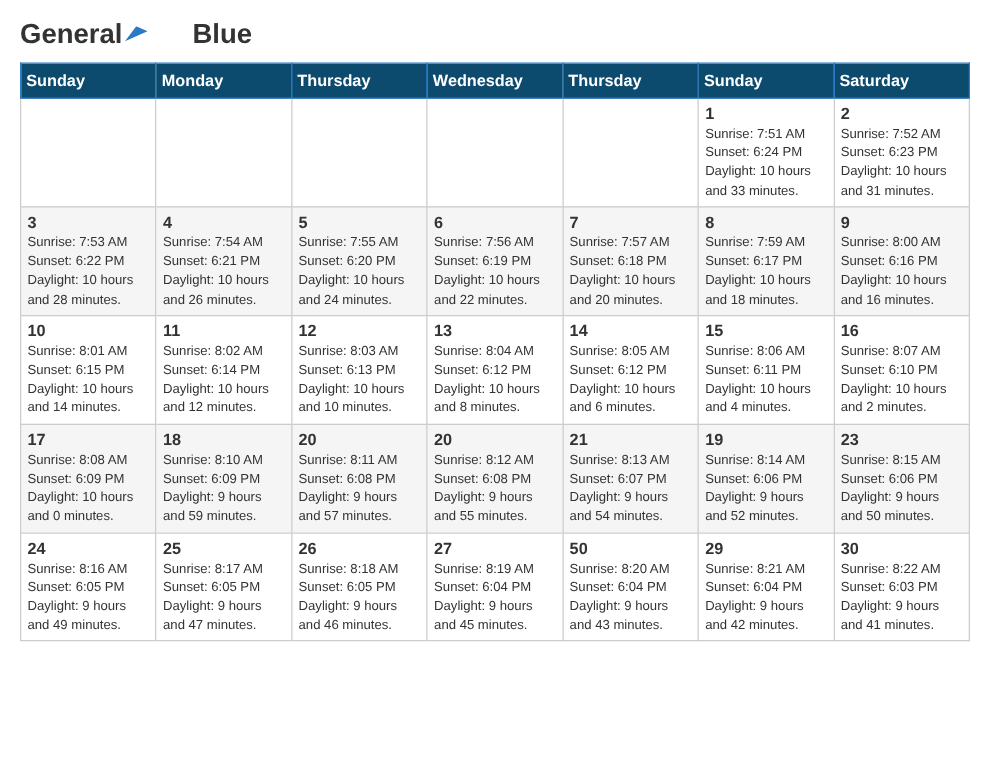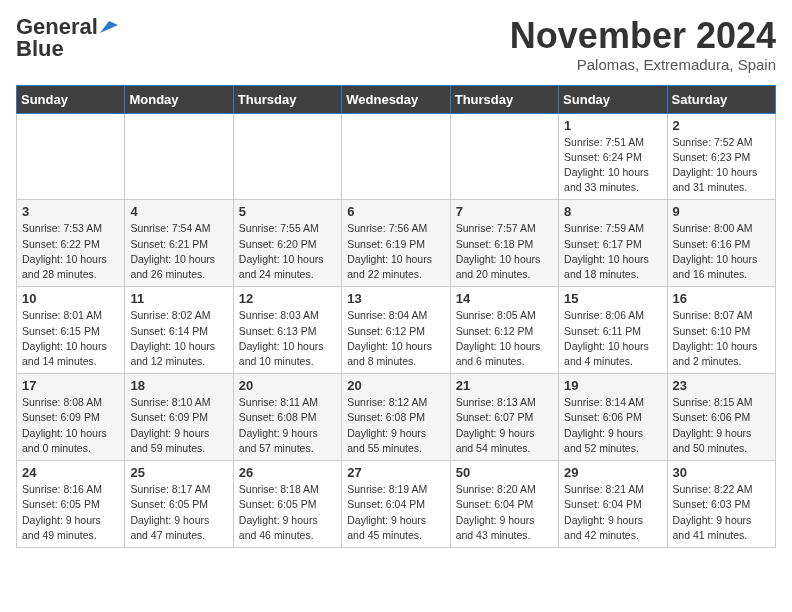--- a/index.html
+++ b/index.html
@@ -11,22 +11,23 @@
       padding: 16px;
     }
     .header-area {
       display: flex;
       justify-content: space-between;
       align-items: flex-start;
       margin-bottom: 12px;
     }
     .logo {
       display: flex;
-      flex-direction: column;
+      flex-direction: row;
       align-items: flex-start;
+      gap: 36px;
     }
     .logo-text {
       font-size: 22px;
       font-weight: bold;
       color: #333;
       line-height: 1;
     }
     .logo-icon {
       width: 18px;
       height: 12px;
@@ -47,21 +48,21 @@
     }
     .location {
       font-size: 15px;
       color: #555;
     }
     table {
       width: 100%;
       border-collapse: collapse;
     }
     thead th {
-      background: #404040;
+      background: #0c4a6e;
       color: #fff;
       font-size: 13px;
       padding: 6px 4px;
       text-align: left;
       font-weight: bold;
       border: 1px solid #2a7ac7;
       margin-left: 14px;
     }
     tbody td {
       border: 1px solid #ccc;
@@ -99,24 +100,20 @@
 <div class="header-area">
   <div class="logo">
     <div class="logo-top">
       <span class="logo-text"><span>General</span></span>
       <svg class="logo-icon" viewBox="0 0 18 12">
         <polygon points="0,12 9,0 18,4 9,8" fill="#2a7ac7"></polygon>
       </svg>
     </div>
     <span class="logo-text blue">Blue</span>
   </div>
-  <div class="title-area">
-    <div class="month-title">November 2024</div>
-    <div class="location">Palomas, Extremadura, Spain</div>
-  </div>
 </div>
 
 <table>
   <thead>
     <tr>
     <th>Sunday</th>
         <th>Monday</th>
         <th>Thursday</th>
         <th>Wednesday</th>
         <th>Thursday</th>

